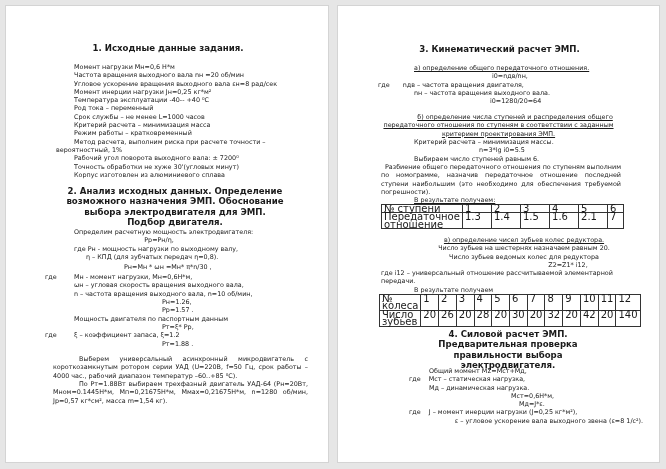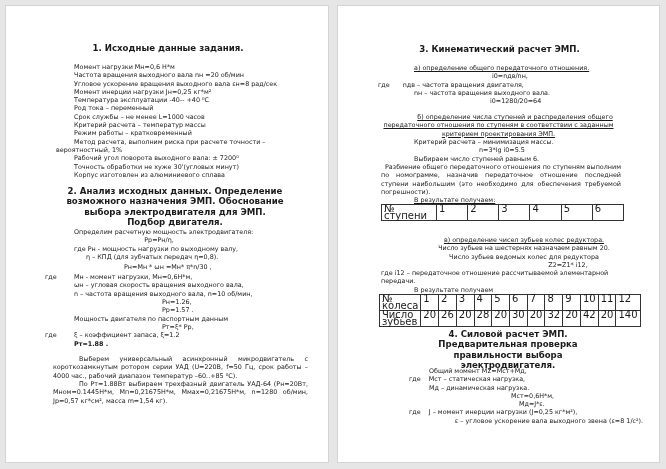--- a/index.html
+++ b/index.html
@@ -36,21 +36,21 @@
     <div class="h" style="position:absolute;top:37px;left:0;width:324px;">1. Исходные данные задания.</div>
 
     <div style="position:absolute;top:57px;left:68px;width:240px;">
       <div class="line">Момент нагрузки  Mн=0,6 Н*м</div>
       <div class="line">Частота вращения выходного вала  nн =20 об/мин</div>
       <div class="line">Угловое ускорение вращения выходного вала εн=8 рад/сек</div>
       <div class="line">Момент инерции нагрузки Jн=0,25 кг*м²</div>
       <div class="line">Температура эксплуатации  -40-- +40 ⁰C</div>
       <div class="line">Род тока – переменный</div>
       <div class="line">Срок службы – не менее L=1000 часов</div>
-      <div class="line">Критерий расчета – температур массы</div>
+      <div class="line">Критерий расчета – минимизация масса</div>
       <div class="line">Режим работы – кратковременный</div>
       <div class="line">Метод расчета, выполним риска при расчете точности –</div>
       <div class="line" style="margin-left:-18px;">вероятностный, 1%</div>
       <div class="line">Рабочий угол поворота выходного вала: ± 7200⁰</div>
       <div class="line">Точность обработки не хуже 30'(угловых минут)</div>
       <div class="line">Корпус изготовлен из алюминиевого сплава</div>
     </div>
 
     <div class="h" style="position:absolute;top:180px;left:58px;width:222px;">2. Анализ исходных данных. Определение возможного назначения ЭМП. Обоснование выбора электродвигателя для ЭМП. Подбор двигателя.</div>
 
@@ -67,21 +67,21 @@
       <div class="line">ωн – угловая скорость вращения выходного вала,</div>
       <div class="line">n – частота вращения выходного вала, n=10 об/мин,</div>
       <div class="line" style="margin-left:88px;">Pн=1.26,</div>
       <div class="line" style="margin-left:88px;">Pр=1.57 .</div>
       <div class="line">Мощность двигателя по паспортным данным</div>
       <div class="line" style="margin-left:88px;">Pт=ξ* Pр,</div>
       <div class="line" style="position:relative;">
         <span style="position:absolute;left:-29px;">где</span>
         <span>ξ – коэффициент запаса, ξ=1.2</span>
       </div>
-      <div class="line" style="font-weight:bold;">Pт=1.88 .</div>
+      <div class="line" style="margin-left:88px;">Pт=1.88 .</div>
     </div>
 
     <div class="j" style="position:absolute;top:349px;left:47px;width:255px;text-indent:26px;">Выберем универсальный асинхронный микродвигатель с короткозамкнутым ротором серии УАД (U=220В, f=50 Гц, срок работы – 4000 час., рабочий диапазон температур –60..+85 ⁰C).</div>
     <div class="j" style="position:absolute;top:374px;left:47px;width:255px;text-indent:26px;">По Pт=1.88Вт выбираем трехфазный двигатель УАД-64 (Pн=20Вт, Mном=0.1445Н*м, Mп=0,21675Н*м, Mмах=0,21675Н*м, n=1280 об/мин, Jр=0,57 кг*см², масса m=1,54 кг).</div>
   </div>
 </div>
 
 <div class="page" id="page-right">
   <div class="content" style="left:0;top:0;width:323px;">
     <div class="h" style="position:absolute;top:38px;left:0;width:323px;">3. Кинематический расчет ЭМП.</div>
@@ -107,30 +107,39 @@
       <tbody>
           <tr>
         <td style="width:50px;">№ ступени</td>
         <td>1</td>
         <td>2</td>
         <td>3</td>
         <td>4</td>
         <td>5</td>
         <td>6</td>
       </tr>
+      <tr>
+        <td>Передаточное отношение</td>
+        <td>1.3</td>
+        <td>1.4</td>
+        <td>1.5</td>
+        <td>1.6</td>
+        <td>2.1</td>
+        <td>7</td>
+      </tr>
     </tbody>
       </table>
 
     <div style="position:absolute;top:230px;left:76px;width:220px;text-align:center;">
       <div class="line u">в) определение чисел зубьев колес редуктора.</div>
       <div class="line">Число зубьев на шестернях назначаем равным 20.</div>
       <div class="line">Число зубьев ведомых колес для редуктора</div>
       <div class="line" style="margin-left:88px;">Z2=Z1* i12,</div>
     </div>
-    <div style="position:absolute;top:263px;left:43px;width:240px;">где i12 – передаточное отношение рассчитываемой элементарной передачи.</div>
+    <div style="position:absolute;top:263px;left:43px;width:240px;">где i12 – универсальный отношение рассчитываемой элементарной передачи.</div>
     <div class="line" style="position:absolute;top:280px;left:76px;">В результате получаем</div>
 
     <table style="position:absolute;top:288px;left:41px;width:235px;">
       <tbody>
           <tr>
         <td style="width:30px;">№ колеса</td>
         <td>1</td>
         <td>2</td>
         <td>3</td>
         <td>4</td>

